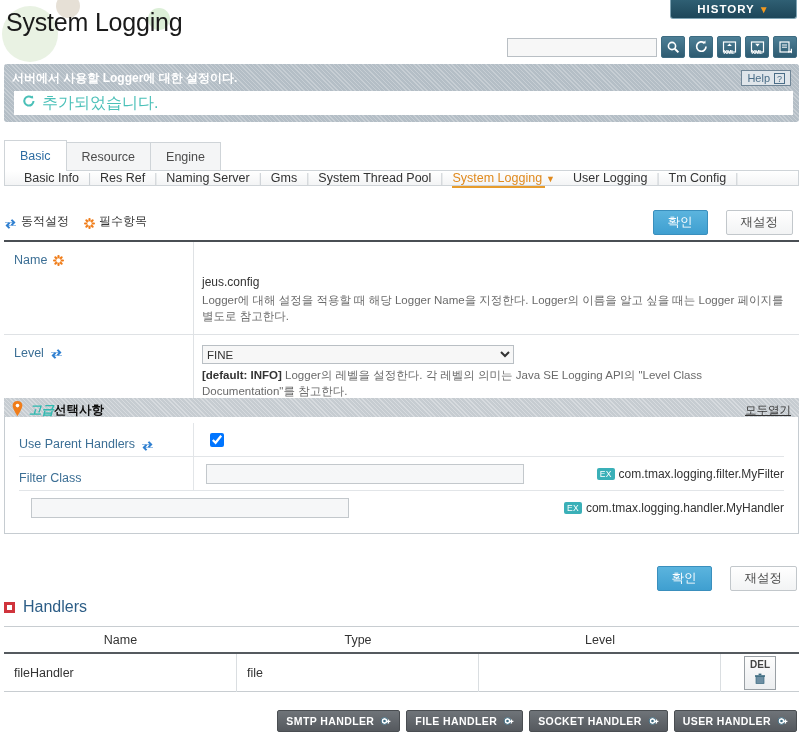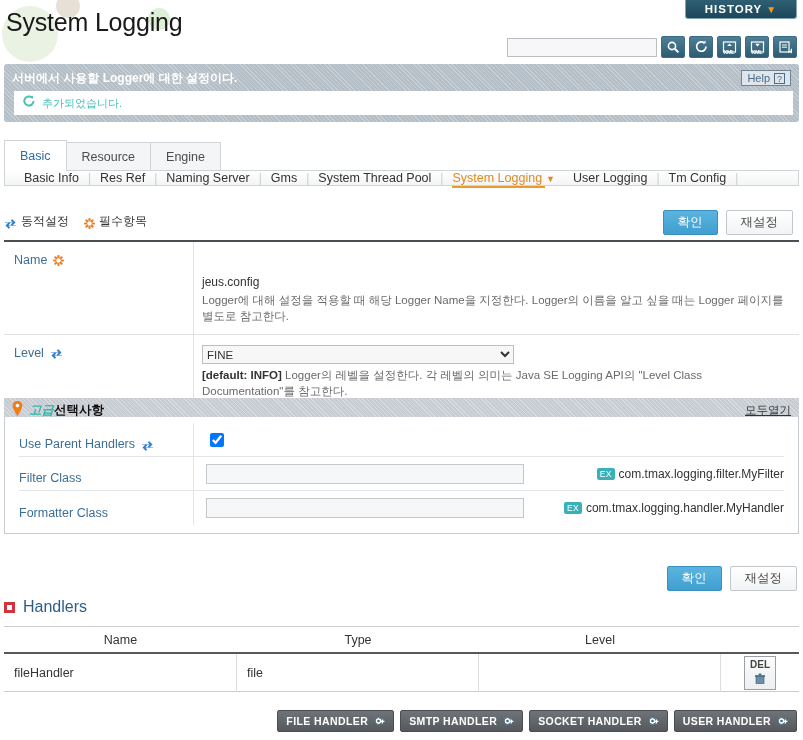--- a/index.html
+++ b/index.html
@@ -18,21 +18,21 @@
   .bubble.b3 { width: 22px; height: 22px; left: 148px; top: 8px; background: #dcefd7; }
   .page-title {
     position: absolute; left: 6px; top: 8px;
     font-size: 25px; color: #1a1a1a; letter-spacing: -0.2px;
     font-family: "Liberation Sans", sans-serif; white-space: nowrap;
   }
 
   
   .history-tab {
     position: absolute; right: 6px; top: 0;
-    width: 112px; height: 19px;
+    width: 127px; height: 19px;
     background: linear-gradient(#2f5f73, #1d4659);
     border: 1px solid #7fa3b3; border-top: none;
     border-radius: 0 0 3px 3px;
     color: #ffffff; font-size: 11.5px; font-weight: bold;
     letter-spacing: 1px; text-align: center; line-height: 18px;
     cursor: pointer;
     margin-left: 48px;
   }
   .history-tab .chev { color: #f59a1e; margin-left: 4px; font-size: 10px; }
 
@@ -72,21 +72,21 @@
     display: flex; align-items: center; gap: 4px; cursor: pointer;
   }
   .help-btn .qmark {
     display: inline-block; width: 11px; height: 11px; line-height: 10px;
     border: 1px solid #4a6d87; text-align: center; font-size: 9px;
   }
   .msg-bar {
     position: absolute; left: 10px; top: 27px; width: 779px; height: 24px;
     background: #ffffff; display: flex; align-items: center; padding-left: 8px; gap: 6px;
   }
-  .msg-bar .msg-text { font-size: 11px; color: #4ac0b8; }
+  .msg-bar .msg-text { font-size: 16px; color: #4ac0b8; }
 
   
   .tabs { position: absolute; left: 4px; top: 140px; height: 31px; display: flex; align-items: flex-end; }
   .tab {
     height: 29px; padding: 0 15px; line-height: 28px; font-size: 12.5px;
     border: 1px solid #cfd4d8; border-bottom: none; background: #f4f5f6;
     color: #4c4c4c; margin-right: -1px; cursor: pointer;
   }
   .tab.active {
     background: #ffffff; color: #2d6ca2; border-color: #cfd4d8;
@@ -115,21 +115,21 @@
   .legend { display: flex; align-items: center; gap: 5px; position: absolute; left: 4px; top: 3px; font-size: 12px; }
   .legend .grp { display: flex; align-items: center; gap: 4px; margin-right: 10px; color: #333; }
   .btn-blue {
     background: linear-gradient(#5bb4de, #3f9fd0); border: 1px solid #3a8fbd;
     color: #ffffff; font-size: 12.5px; padding: 3px 14px; cursor: pointer; border-radius: 2px;
   }
   .btn-white {
     background: linear-gradient(#ffffff, #f2f3f4); border: 1px solid #c2c7cb;
     color: #4a4a4a; font-size: 12.5px; padding: 3px 14px; cursor: pointer; border-radius: 2px;
   }
-  .btn-right { position: absolute; right: 2px; top: 0; display: flex; gap: 8px; }
+  .btn-right { position: absolute; right: 2px; top: 0; display: flex; gap: 18px; }
 
   
   .form-table { position: absolute; left: 4px; width: 795px; border-top: 2px solid #4a4f54; }
   .frow { display: flex; border-bottom: 1px solid #dfe2e5; min-height: 44px; }
   .frow:last-child { border-bottom: 1px solid #b9bec3; }
   .fname {
     width: 190px; min-width: 190px; border-right: 1px solid #dfe2e5;
     padding: 11px 0 10px 10px; font-size: 12.5px; color: #3c6f95;
     display: flex; align-items: flex-start; gap: 6px;
   }
@@ -443,23 +443,20 @@
     <div class="aval">
       <input class="txt" type="text" value="" style="">
       <span class="ex-wrap">
         <span class="ex-badge">EX</span>
         <span class="ex-text">com.tmax.logging.filter.MyFilter</span>
       </span>
     </div>
   </div>
 
   <div class="arow">
-    <div class="aname">
-      <span>Formatter Class</span>
-    </div>
     <div class="aval">
       <input class="txt" type="text" value="" style="">
       <span class="ex-wrap">
         <span class="ex-badge">EX</span>
         <span class="ex-text">com.tmax.logging.handler.MyHandler</span>
       </span>
     </div>
   </div>
 </div>
 
@@ -494,31 +491,31 @@
               <rect x="4.6" y="0.6" width="2.8" height="1.4" fill="#3d6b81"></rect>
             </svg>
         </span>
       </button>
     </div>
   </div>
 </div>
 
 <div class="bottom-bar">
   <button class="dk-btn">
-    <span>FILE HANDLER</span>
+    <span>SMTP HANDLER</span>
     <span class="plus-ic">
       <svg width="13" height="12" viewBox="0 0 13 12">
           <circle cx="5.5" cy="6" r="3.4" fill="#fff" stroke="#3d6b81" stroke-width="1"></circle>
           <circle cx="5.5" cy="6" r="1.3" fill="#3d6b81"></circle>
           <path d="M9.4 4.4v4M7.4 6.4h4" stroke="#fff" stroke-width="1.4"></path>
         </svg>
     </span>
   </button>
   <button class="dk-btn">
-    <span>SMTP HANDLER</span>
+    <span>FILE HANDLER</span>
     <span class="plus-ic">
       <svg width="13" height="12" viewBox="0 0 13 12">
           <circle cx="5.5" cy="6" r="3.4" fill="#fff" stroke="#3d6b81" stroke-width="1"></circle>
           <circle cx="5.5" cy="6" r="1.3" fill="#3d6b81"></circle>
           <path d="M9.4 4.4v4M7.4 6.4h4" stroke="#fff" stroke-width="1.4"></path>
         </svg>
     </span>
   </button>
   <button class="dk-btn">
     <span>SOCKET HANDLER</span>

